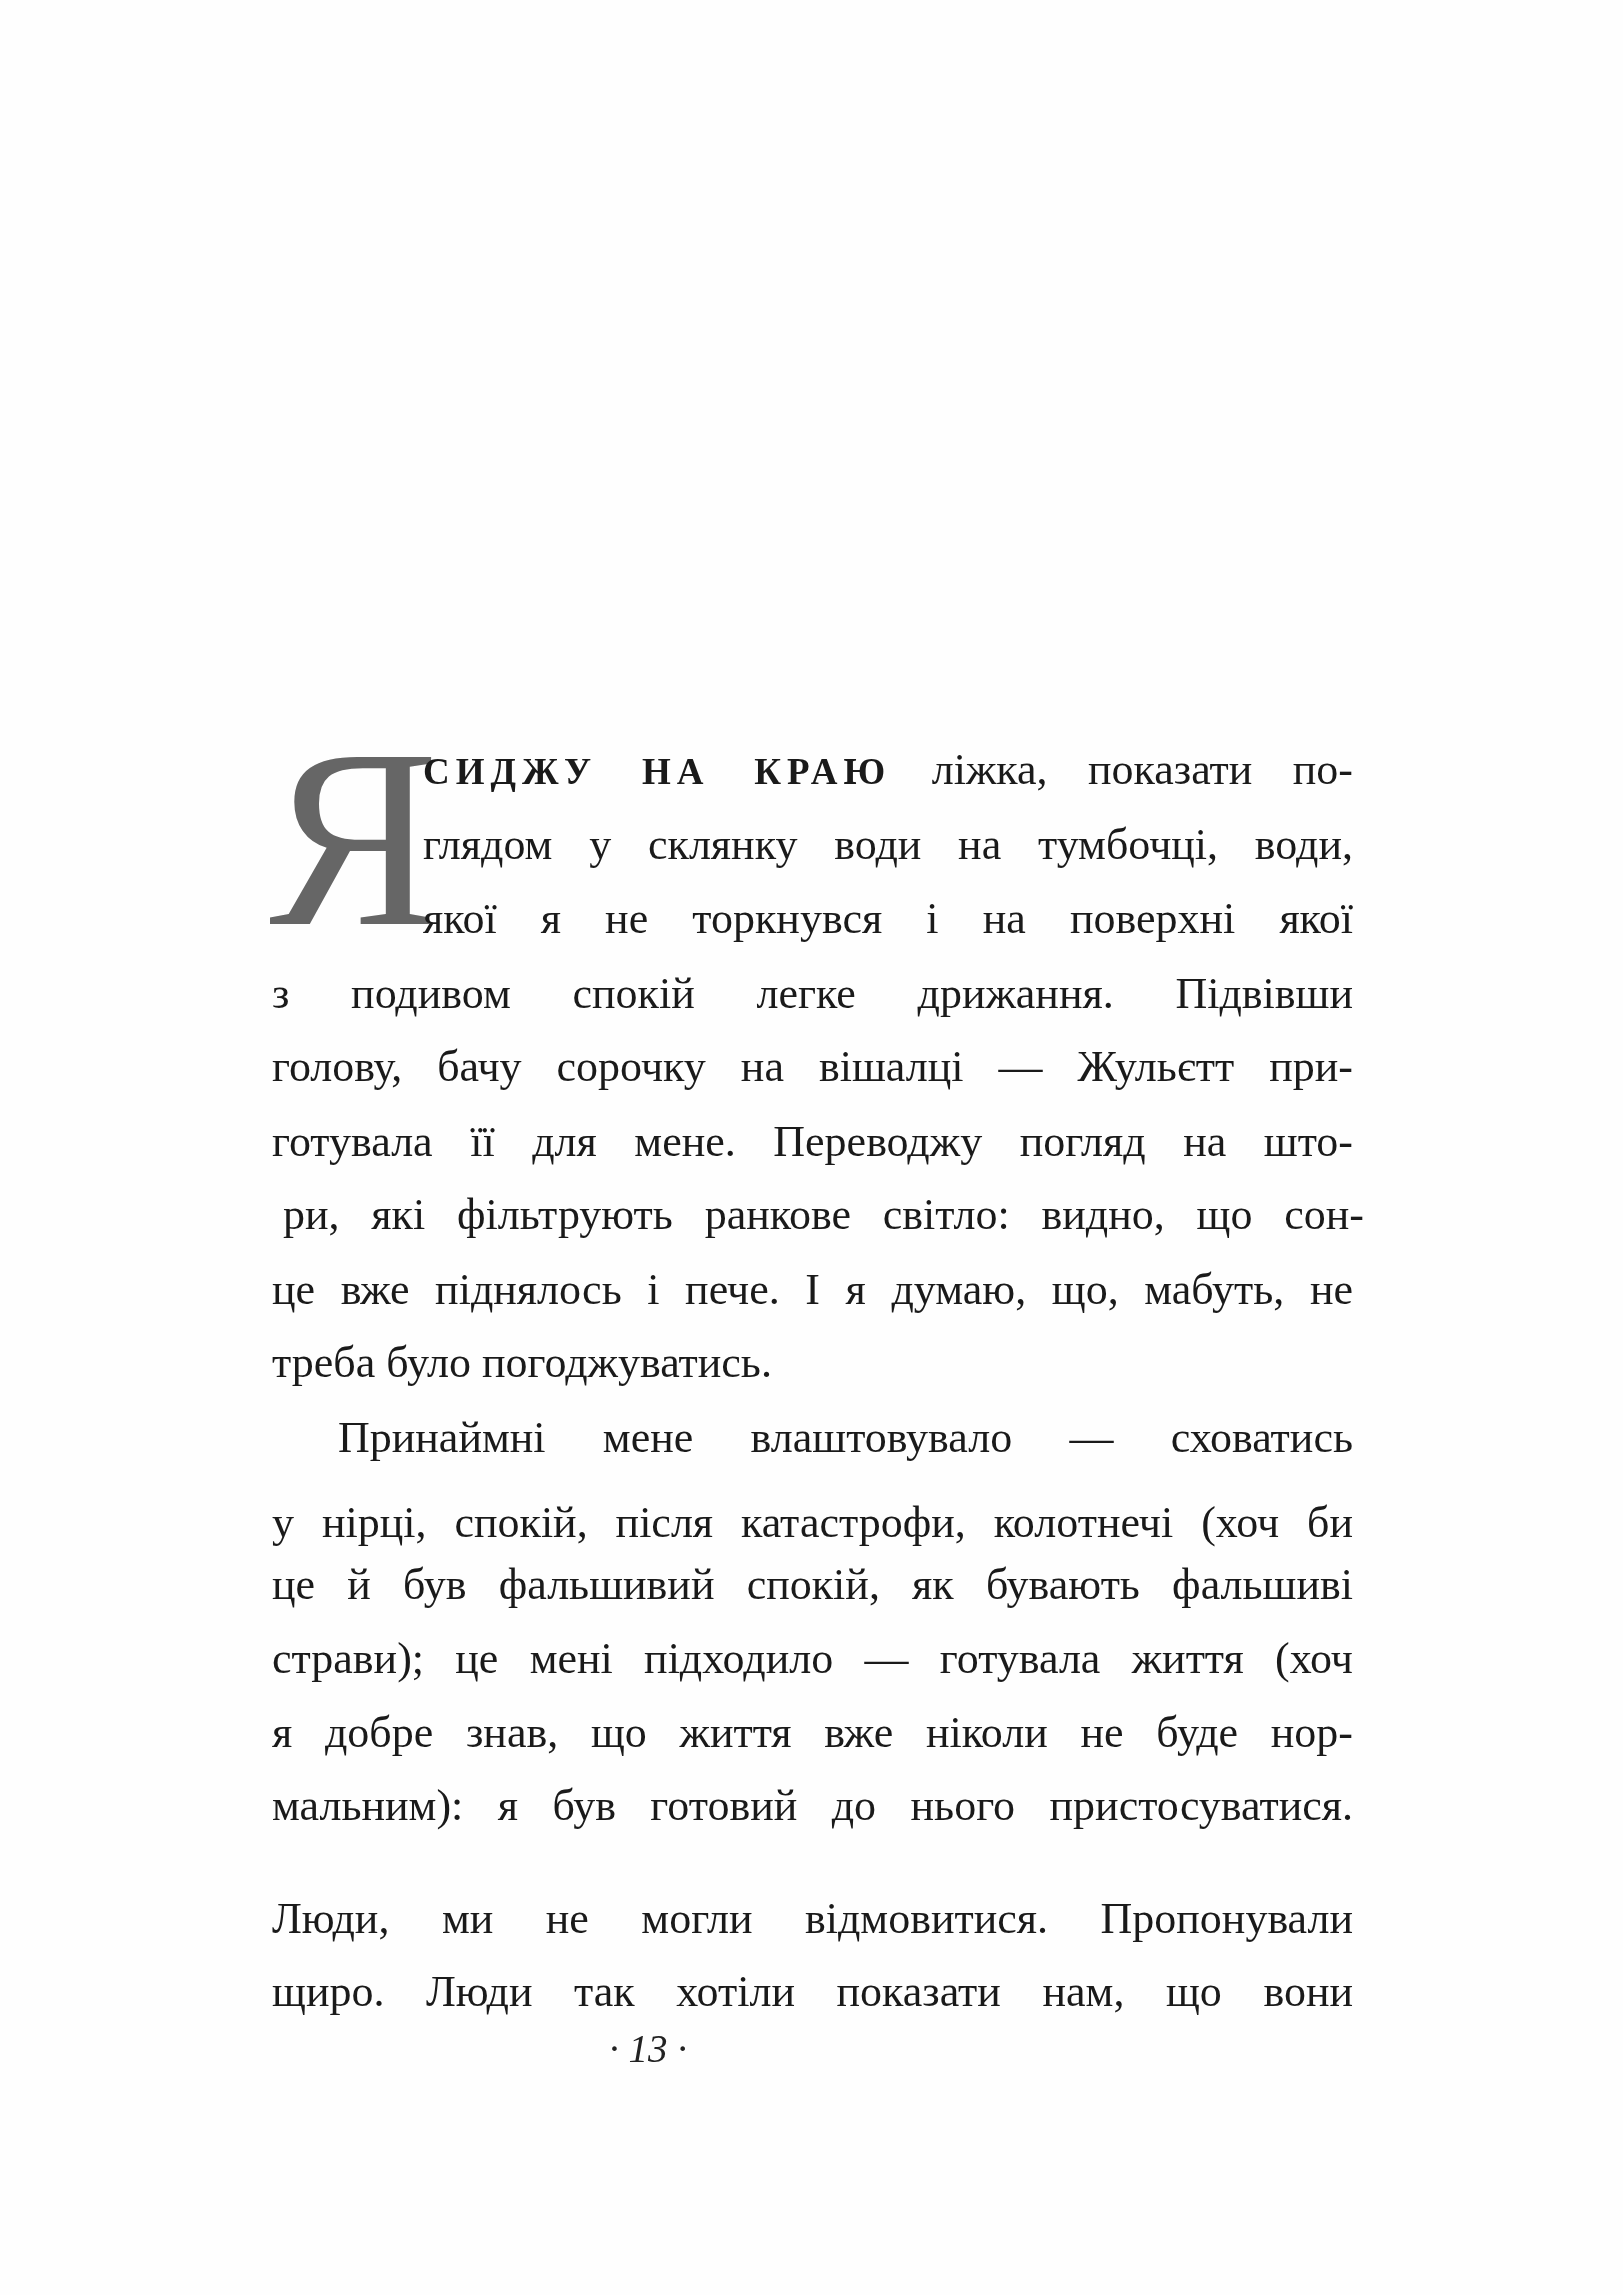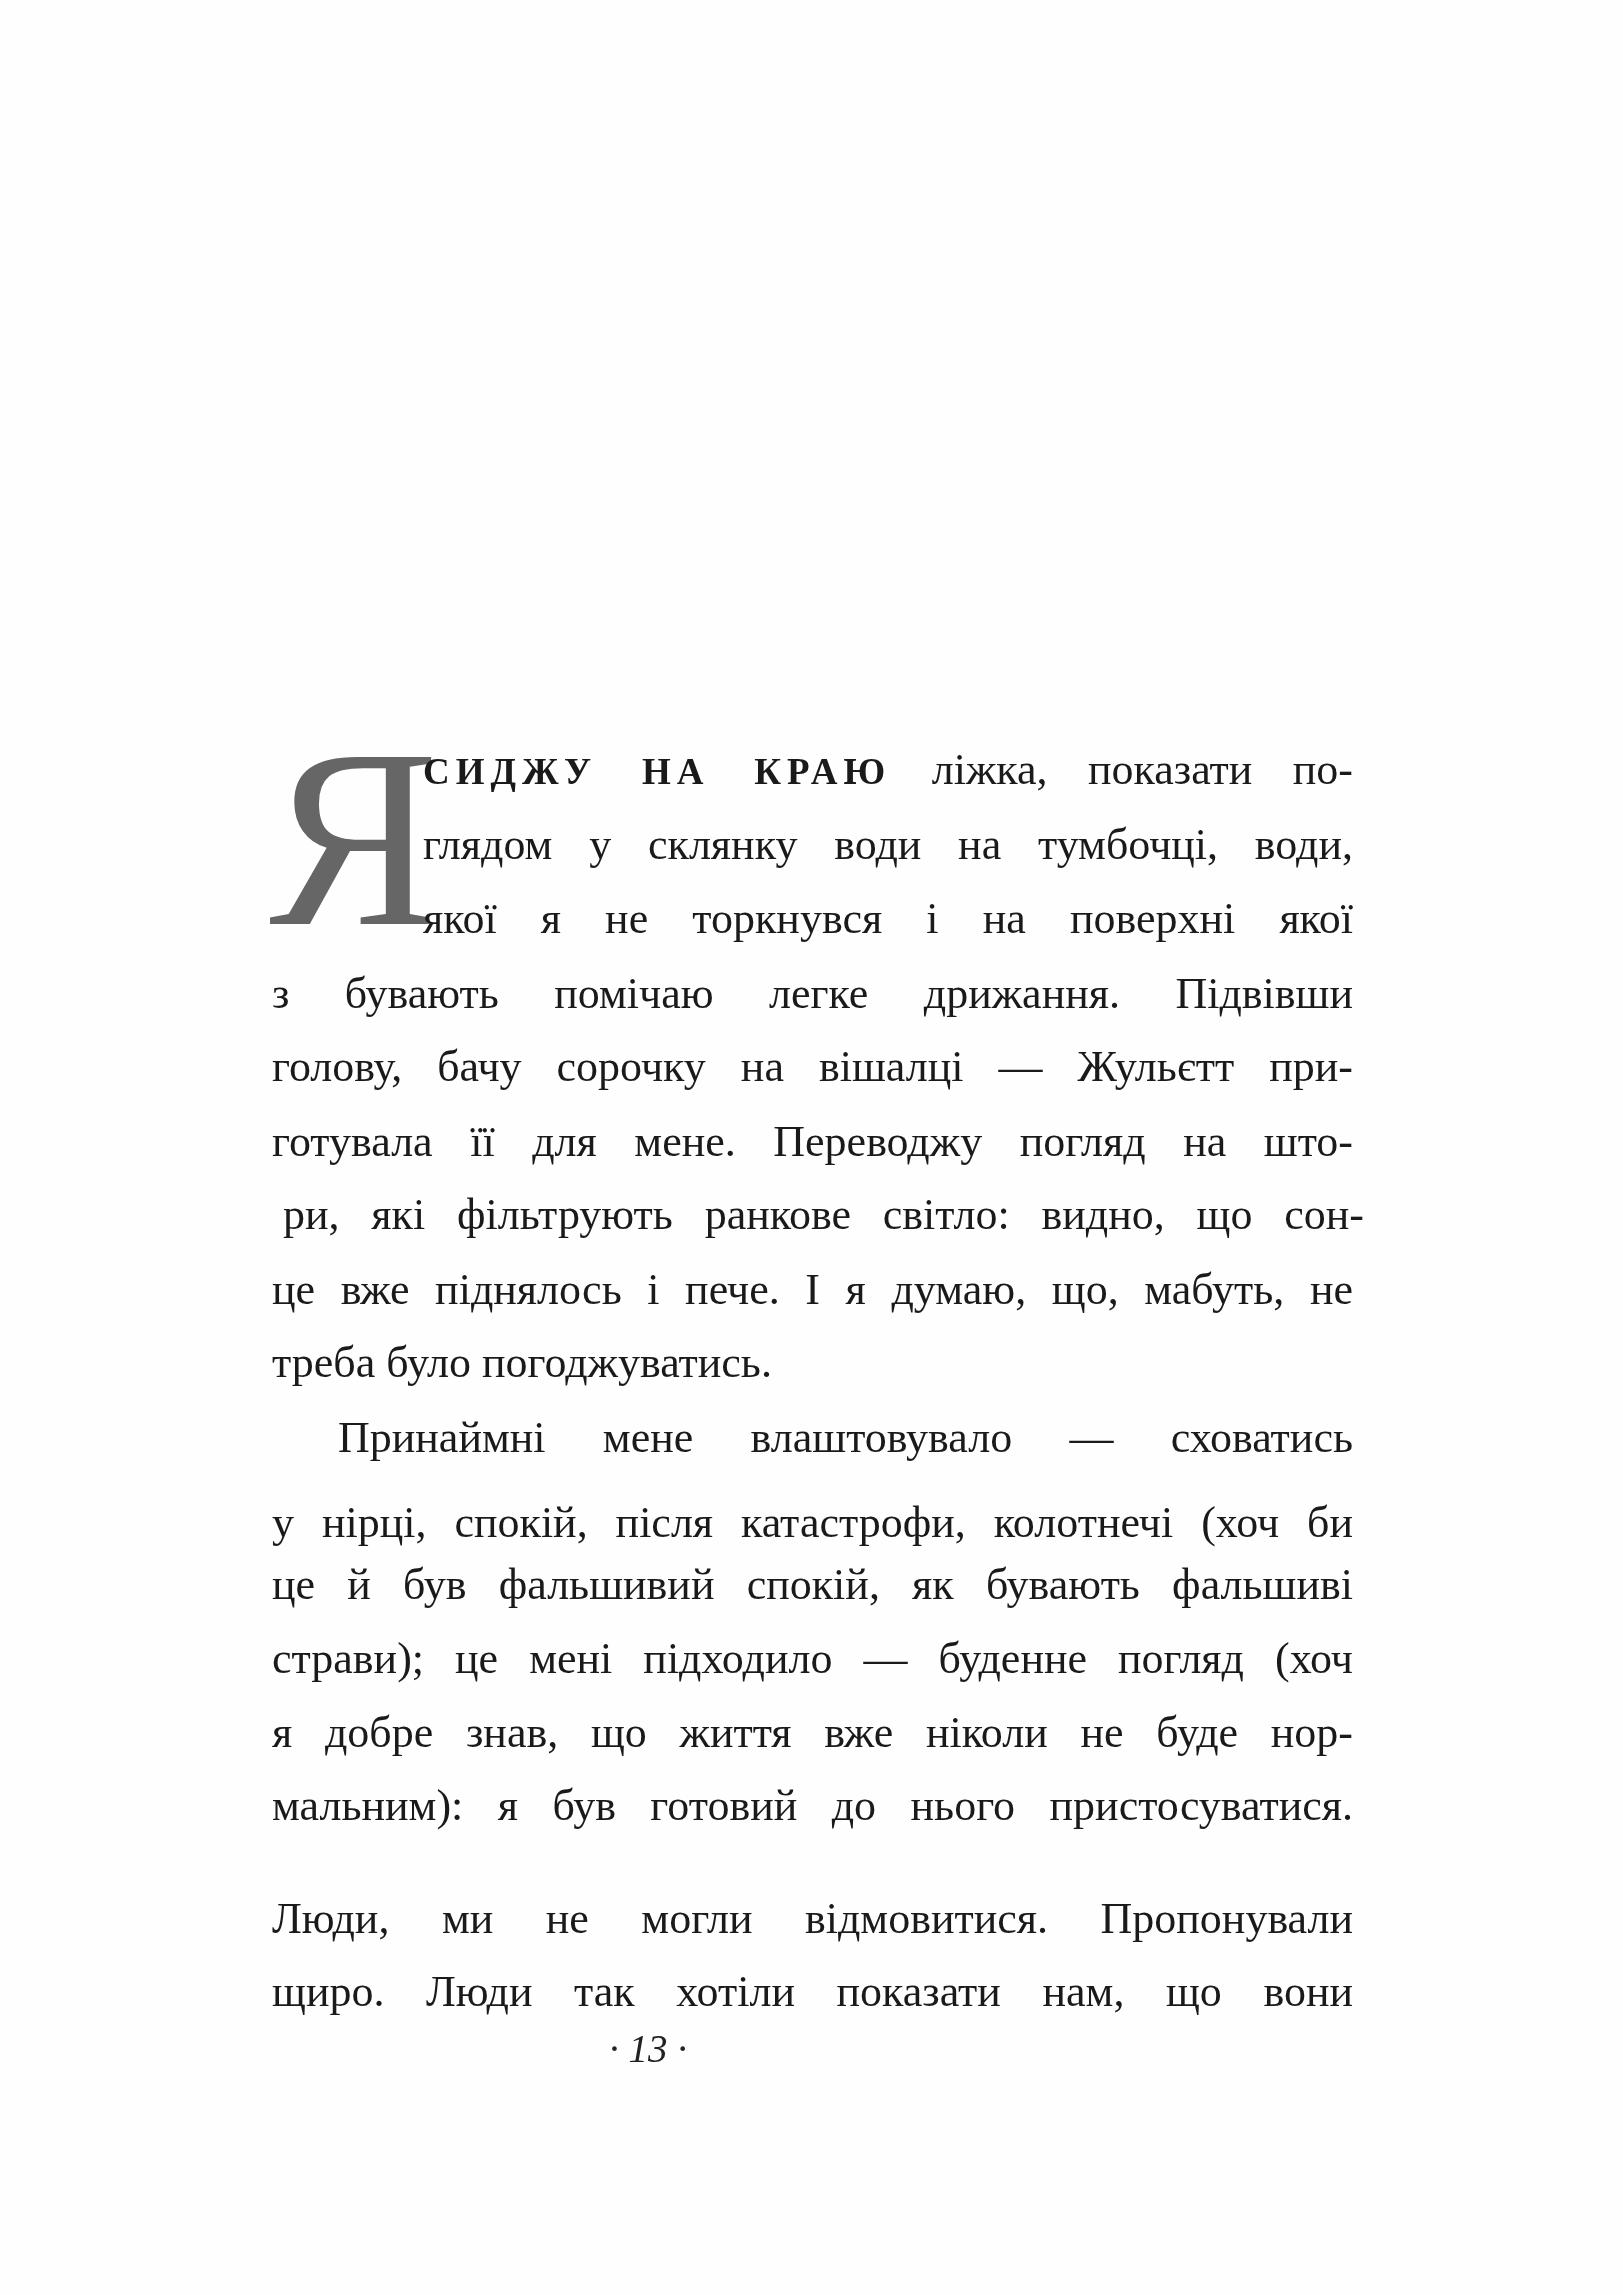--- a/index.html
+++ b/index.html
@@ -73,31 +73,31 @@
 </head>
 <body>
 
 <div class="page">
 
   <div class="dropcap">Я</div>
 
   <div class="line after-cap" style="top:744px; text-align-last:justify;"><span class="smallcaps">СИДЖУ НА КРАЮ</span><span> ліжка, показати по-</span></div>
   <div class="line after-cap" style="top:819px;">глядом у склянку води на тумбочці, води,</div>
   <div class="line after-cap" style="top:893px;">якої я не торкнувся і на поверхні якої</div>
-  <div class="line" style="top:968px;">з бувають помічаю легке дрижання. Підвівши</div>
+  <div class="line" style="top:968px;">з подивом спокій легке дрижання. Підвівши</div>
   <div class="line" style="top:1116px;">готувала її для мене. Переводжу погляд на што-</div>
   <div class="line" style="top:1041px;">голову, бачу сорочку на вішалці — Жульєтт при-</div>
   <div class="line" style="top:1189px;margin-left:11px;">ри, які фільтрують ранкове світло: видно, що сон-</div>
   <div class="line" style="top:1264px;">це вже піднялось і пече. І я думаю, що, мабуть, не</div>
   <div class="line last" style="top:1337px;">треба було погоджуватись.</div>
 
   <div class="line indent" style="top:1412px;">Принаймні мене влаштовувало — сховатись</div>
   <div class="line" style="top:1485px;margin-top:12px;">у нірці, спокій, після катастрофи, колотнечі (хоч би</div>
   <div class="line" style="top:1559px;">це й був фальшивий спокій, як бувають фальшиві</div>
-  <div class="line" style="top:1633px;">страви); це мені підходило — буденне погляд (хоч</div>
+  <div class="line" style="top:1633px;">страви); це мені підходило — готувала життя (хоч</div>
   <div class="line" style="top:1707px;">я добре знав, що життя вже ніколи не буде нор-</div>
   <div class="line" style="top:1780px;">мальним): я був готовий до нього пристосуватися.</div>
 
   <div class="line" style="top:1893px;">Люди, ми не могли відмовитися. Пропонували</div>
   <div class="line" style="top:1966px;">щиро. Люди так хотіли показати нам, що вони</div>
 
   <div class="page-number">· 13 ·</div>
 </div>
 
 

